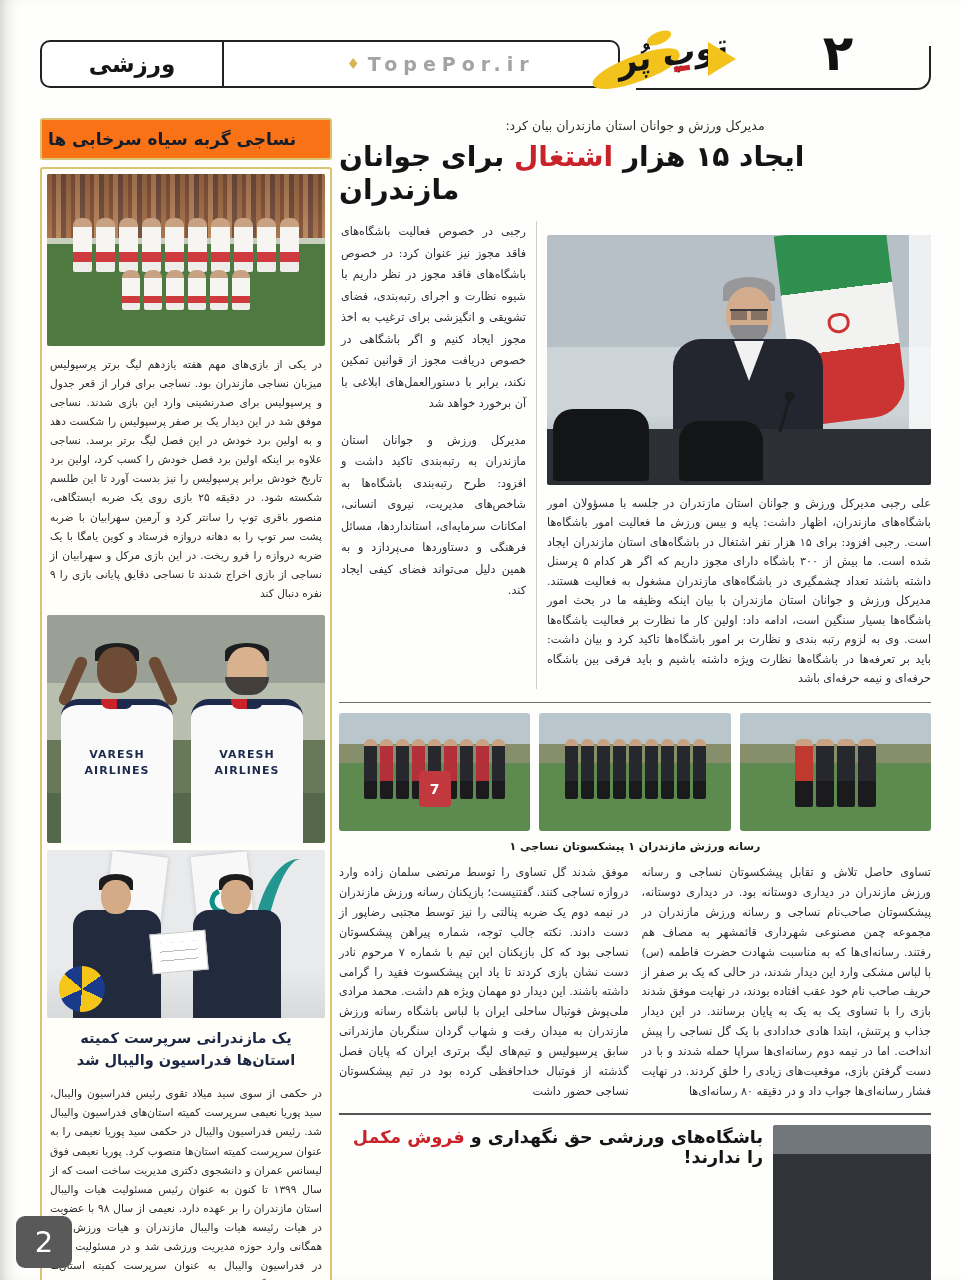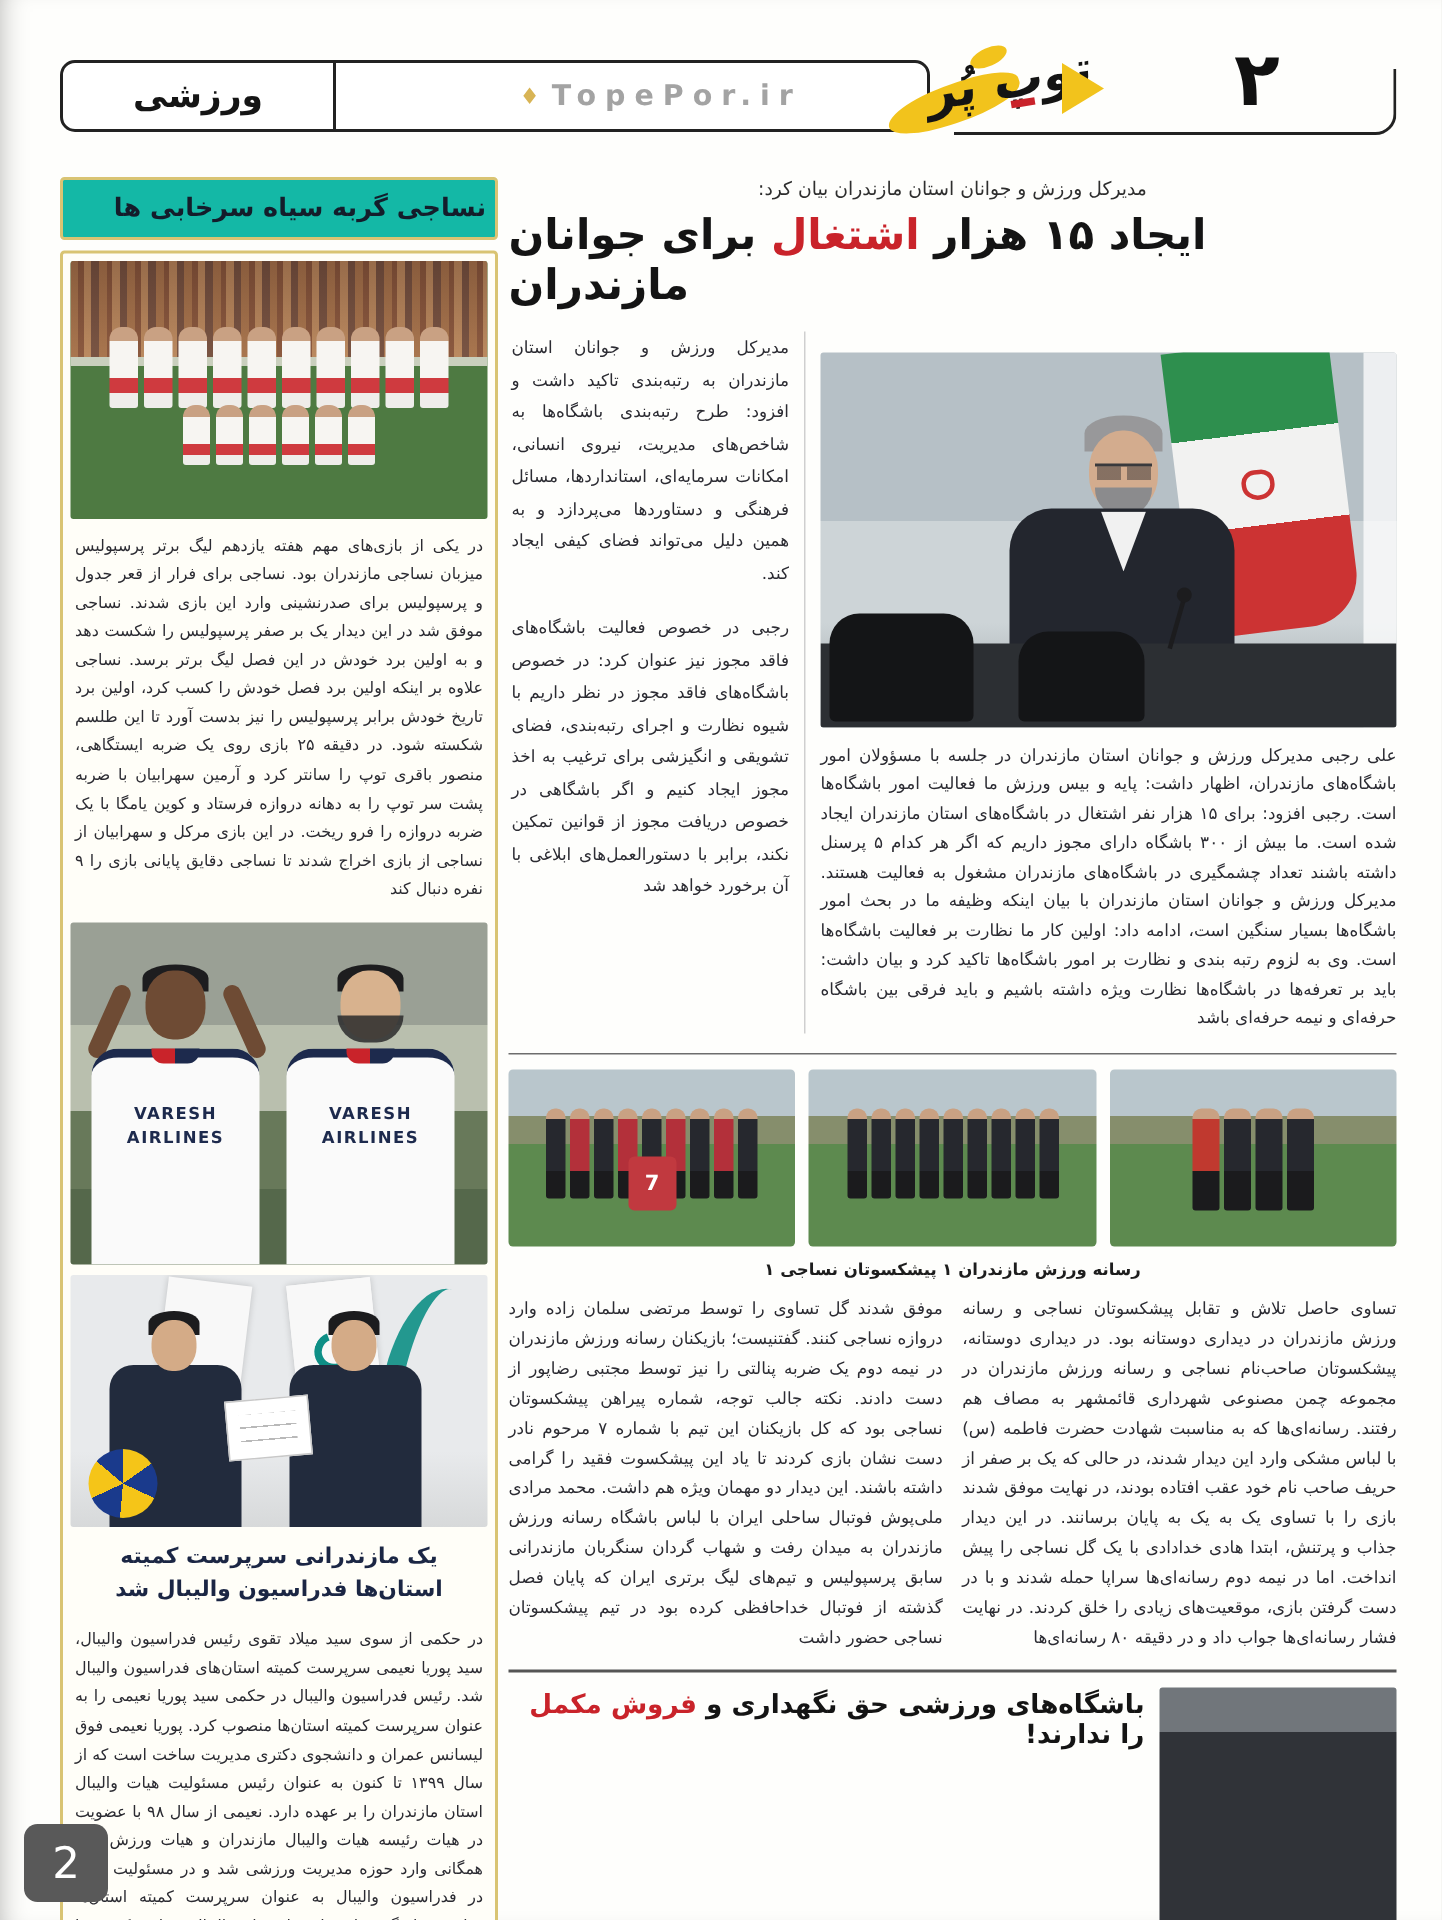--- a/index.html
+++ b/index.html
@@ -30,22 +30,22 @@
   .play { position:absolute; left:668px; top:14px; width:0; height:0; z-index:2;
           border-top:17px solid transparent; border-bottom:17px solid transparent; border-left:28px solid #f2c31c; }
   .pnum { position:absolute; left:758px; top:-4px; width:80px; text-align:center; z-index:2;
           font-size:50px; font-weight:800; color:#111; }
 
   
   .photo { position:relative; overflow:hidden; border-radius:2px; }
 
   
   .sidebar { position:absolute; top:118px; left:40px; width:292px; }
-  .sb-title-box { border:2.5px solid #d9c473; background:#14b8a6; border-radius:3px; padding:9px 6px;
-                  text-align:right; font-weight:800; font-size:17px; color:#141d2b; }
+  .sb-title-box { border:2.5px solid #d9c473; background:#f97316; border-radius:3px; padding:9px 6px;
+                  text-align:left; font-weight:800; font-size:17px; color:#141d2b; }
   .sb-box { margin-top:7px; border:2.5px solid #d9c473; background:#fffef8; border-radius:3px; padding:5px; }
   .sb-text { padding:9px 3px 6px; font-size:10.6px; line-height:1.8; text-align:justify; color:#2b2b32; }
   .sb-title2 { padding:10px 4px 4px; text-align:center; font-weight:800; font-size:14.5px; color:#1b2644; line-height:1.5; }
 
   .p-team { height:172px; background:#4e7a42; }
   .p-team .crowd { position:absolute; inset:0 0 auto 0; height:64px;
       background: repeating-linear-gradient(90deg,#a9764f 0 5px,#8c5a40 5px 9px,#bb8a60 9px 14px,#7a5544 14px 19px),
                   linear-gradient(180deg,rgba(60,30,20,.25),rgba(0,0,0,0)); background-blend-mode:multiply; }
   .p-team .band { position:absolute; top:64px; left:0; right:0; height:6px; background:#e9e5dc; opacity:.8; }
   .prow { position:absolute; left:0; right:0; display:flex; justify-content:center; gap:4px; }
@@ -54,21 +54,21 @@
         background:linear-gradient(180deg,#c9a183 0 9px,#f7f5f2 9px 34px,#cf3a3f 34px 44px,#efedea 44px 54px); }
   .prow.front .pl { width:18px; height:40px;
         background:linear-gradient(180deg,#c9a183 0 8px,#f7f5f2 8px 26px,#cf3a3f 26px 33px,#efedea 33px 40px); }
 
   .p-varesh { height:228px; margin-top:6px;
       background:linear-gradient(180deg,#9aa095 0 30%,#b9bfae 30% 55%,#68795a 55% 78%,#55684b 78% 100%); }
   .pv { position:absolute; bottom:0; width:118px; height:196px; }
   .pv .head { position:absolute; top:0; left:38px; width:40px; height:46px; border-radius:46%; }
   .pv .hair { position:absolute; top:-4px; left:36px; width:44px; height:18px; border-radius:50% 50% 0 0; background:#1d1d1f; }
   .pv .jersey { position:absolute; top:52px; left:2px; width:112px; height:144px; background:#fafafa;
-                border-radius:18px 18px 0 0; border-top:6px solid #1d2a4d; text-align:center; padding-top:30px; }
+                border-radius:18px 18px 0 0; border-top:6px solid #1d2a4d; text-align:center; padding-top:42px; }
   .pv .jersey b { display:block; color:#1d2a4d; font-size:11px; letter-spacing:1px; line-height:1.5; }
   .pv .collar { position:absolute; top:52px; left:42px; width:32px; height:10px;
                 background:linear-gradient(90deg,#c9232a 0 50%,#1d2a4d 50% 100%); border-radius:0 0 8px 8px; }
   .pv1 { left:12px; } .pv1 .head { background:#6e4b34; }
   .pv2 { right:18px; } .pv2 .head { background:#d8b28e; }
   .pv2 .beard { position:absolute; top:30px; left:36px; width:44px; height:18px; border-radius:0 0 20px 20px; background:#2a2a2c; opacity:.85; }
   .pv1 .arm { position:absolute; top:8px; left:8px; width:12px; height:52px; background:#6e4b34; border-radius:8px; transform:rotate(24deg); }
   .pv1 .arm.r { left:auto; right:8px; transform:rotate(-24deg); }
 
   .p-cert { height:168px; margin-top:7px; background:linear-gradient(180deg,#e8eaec 0 70%,#d7d9da 100%); }
@@ -271,22 +271,22 @@
             <div class="desk"></div>
             <div class="mic">
                 <i></i>
               </div>
             <div class="chair c1"></div>
             <div class="chair c2"></div>
           </div>
           <div class="lead-body">علی رجبی مدیرکل ورزش و جوانان استان مازندران در جلسه با مسؤولان امور باشگاه‌های مازندران، اظهار داشت: پایه و بیس ورزش ما فعالیت امور باشگاه‌ها است. رجبی افزود: برای ۱۵ هزار نفر اشتغال در باشگاه‌های استان مازندران ایجاد شده است. ما بیش از ۳۰۰ باشگاه دارای مجوز داریم که اگر هر کدام ۵ پرسنل داشته باشند تعداد چشمگیری در باشگاه‌های مازندران مشغول به فعالیت هستند. مدیرکل ورزش و جوانان استان مازندران با بیان اینکه وظیفه ما در بحث امور باشگاه‌ها بسیار سنگین است، ادامه داد: اولین کار ما نظارت بر فعالیت باشگاه‌ها است. وی به لزوم رتبه بندی و نظارت بر امور باشگاه‌ها تاکید کرد و بیان داشت: باید بر تعرفه‌ها در باشگاه‌ها نظارت ویژه داشته باشیم و باید فرقی بین باشگاه حرفه‌ای و نیمه حرفه‌ای باشد</div>
         </div>
         <div class="lead-col">
+          <p>رجبی در خصوص فعالیت باشگاه‌های فاقد مجوز نیز عنوان کرد: در خصوص باشگاه‌های فاقد مجوز در نظر داریم با شیوه نظارت و اجرای رتبه‌بندی، فضای تشویقی و انگیزشی برای ترغیب به اخذ مجوز ایجاد کنیم و اگر باشگاهی در خصوص دریافت مجوز از قوانین تمکین نکند، برابر با دستورالعمل‌های ابلاغی با آن برخورد خواهد شد</p>
           <p>مدیرکل ورزش و جوانان استان مازندران به رتبه‌بندی تاکید داشت و افزود: طرح رتبه‌بندی باشگاه‌ها به شاخص‌های مدیریت، نیروی انسانی، امکانات سرمایه‌ای، استانداردها، مسائل فرهنگی و دستاوردها می‌پردازد و به همین دلیل می‌تواند فضای کیفی ایجاد کند.</p>
-          <p>رجبی در خصوص فعالیت باشگاه‌های فاقد مجوز نیز عنوان کرد: در خصوص باشگاه‌های فاقد مجوز در نظر داریم با شیوه نظارت و اجرای رتبه‌بندی، فضای تشویقی و انگیزشی برای ترغیب به اخذ مجوز ایجاد کنیم و اگر باشگاهی در خصوص دریافت مجوز از قوانین تمکین نکند، برابر با دستورالعمل‌های ابلاغی با آن برخورد خواهد شد</p>
         </div>
       </div>
     </section>
 
     <div class="sep1"></div>
 
     <section>
       <div class="photos-row">
         <div class="m-photo mpr">
           <div class="figs">

